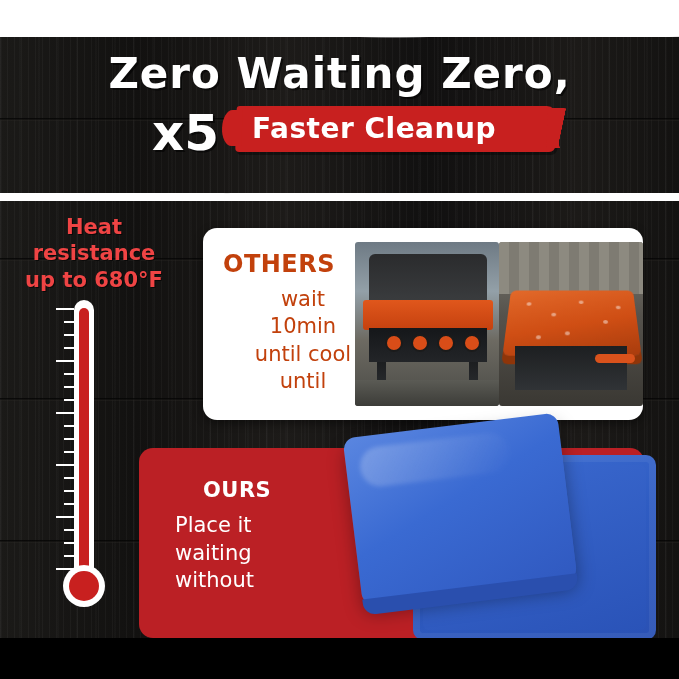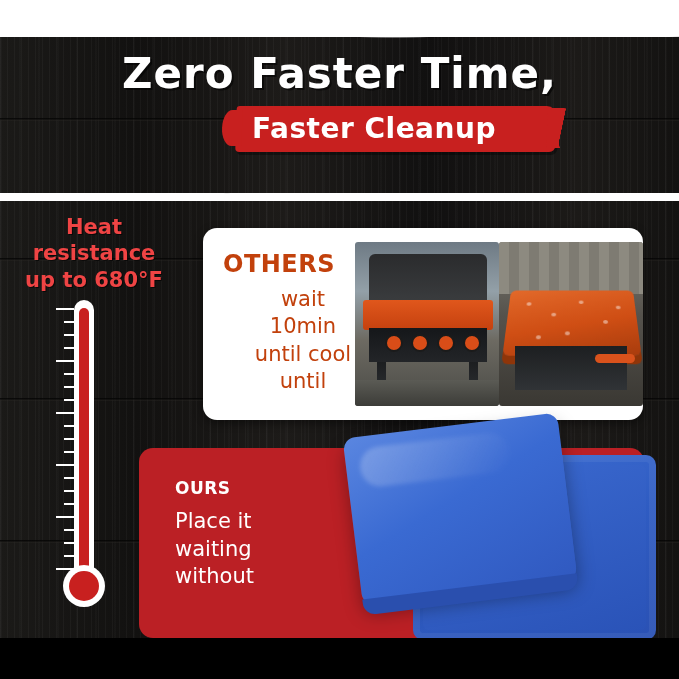--- a/index.html
+++ b/index.html
@@ -344,22 +344,23 @@
   .ours-text {
     position: absolute;
     left: 175px;
     top: 478px;
     width: 140px;
     color: #ffffff;
   }
   .ours-title {
     font-family: "DejaVu Sans", sans-serif;
     font-weight: bold;
-    font-size: 17px;
+    font-size: 21px;
     letter-spacing: 0.5px;
+    margin-left: 28px;
   }
   .ours-sub {
     margin-top: 10px;
     font-family: "DejaVu Sans", sans-serif;
     font-size: 21px;
     line-height: 1.32;
   }
 
   
   .mat-back {
@@ -420,23 +421,24 @@
 
   <div class="wood"></div>
   <div class="plank-line" style="top:118px"></div>
   <div class="plank-line" style="top:258px"></div>
   <div class="plank-line" style="top:398px"></div>
   <div class="plank-line" style="top:540px"></div>
 
   <div class="top-band"></div>
 
   <div class="headline-wrap">
-    <div class="headline-1">Zero Faster Time,</div>
+    <div class="headline-1">Zero Waiting Zero,</div>
     <div class="headline-2-row">
       <div class="brush"></div>
+      <div class="x5">x5</div>
       <div class="faster">Faster Cleanup</div>
     </div>
   </div>
 
   <div class="divider"></div>
 
   <div class="heat-text">
     <div>Heat</div>
     <div>resistance</div>
     <div>up to 680°F</div>

